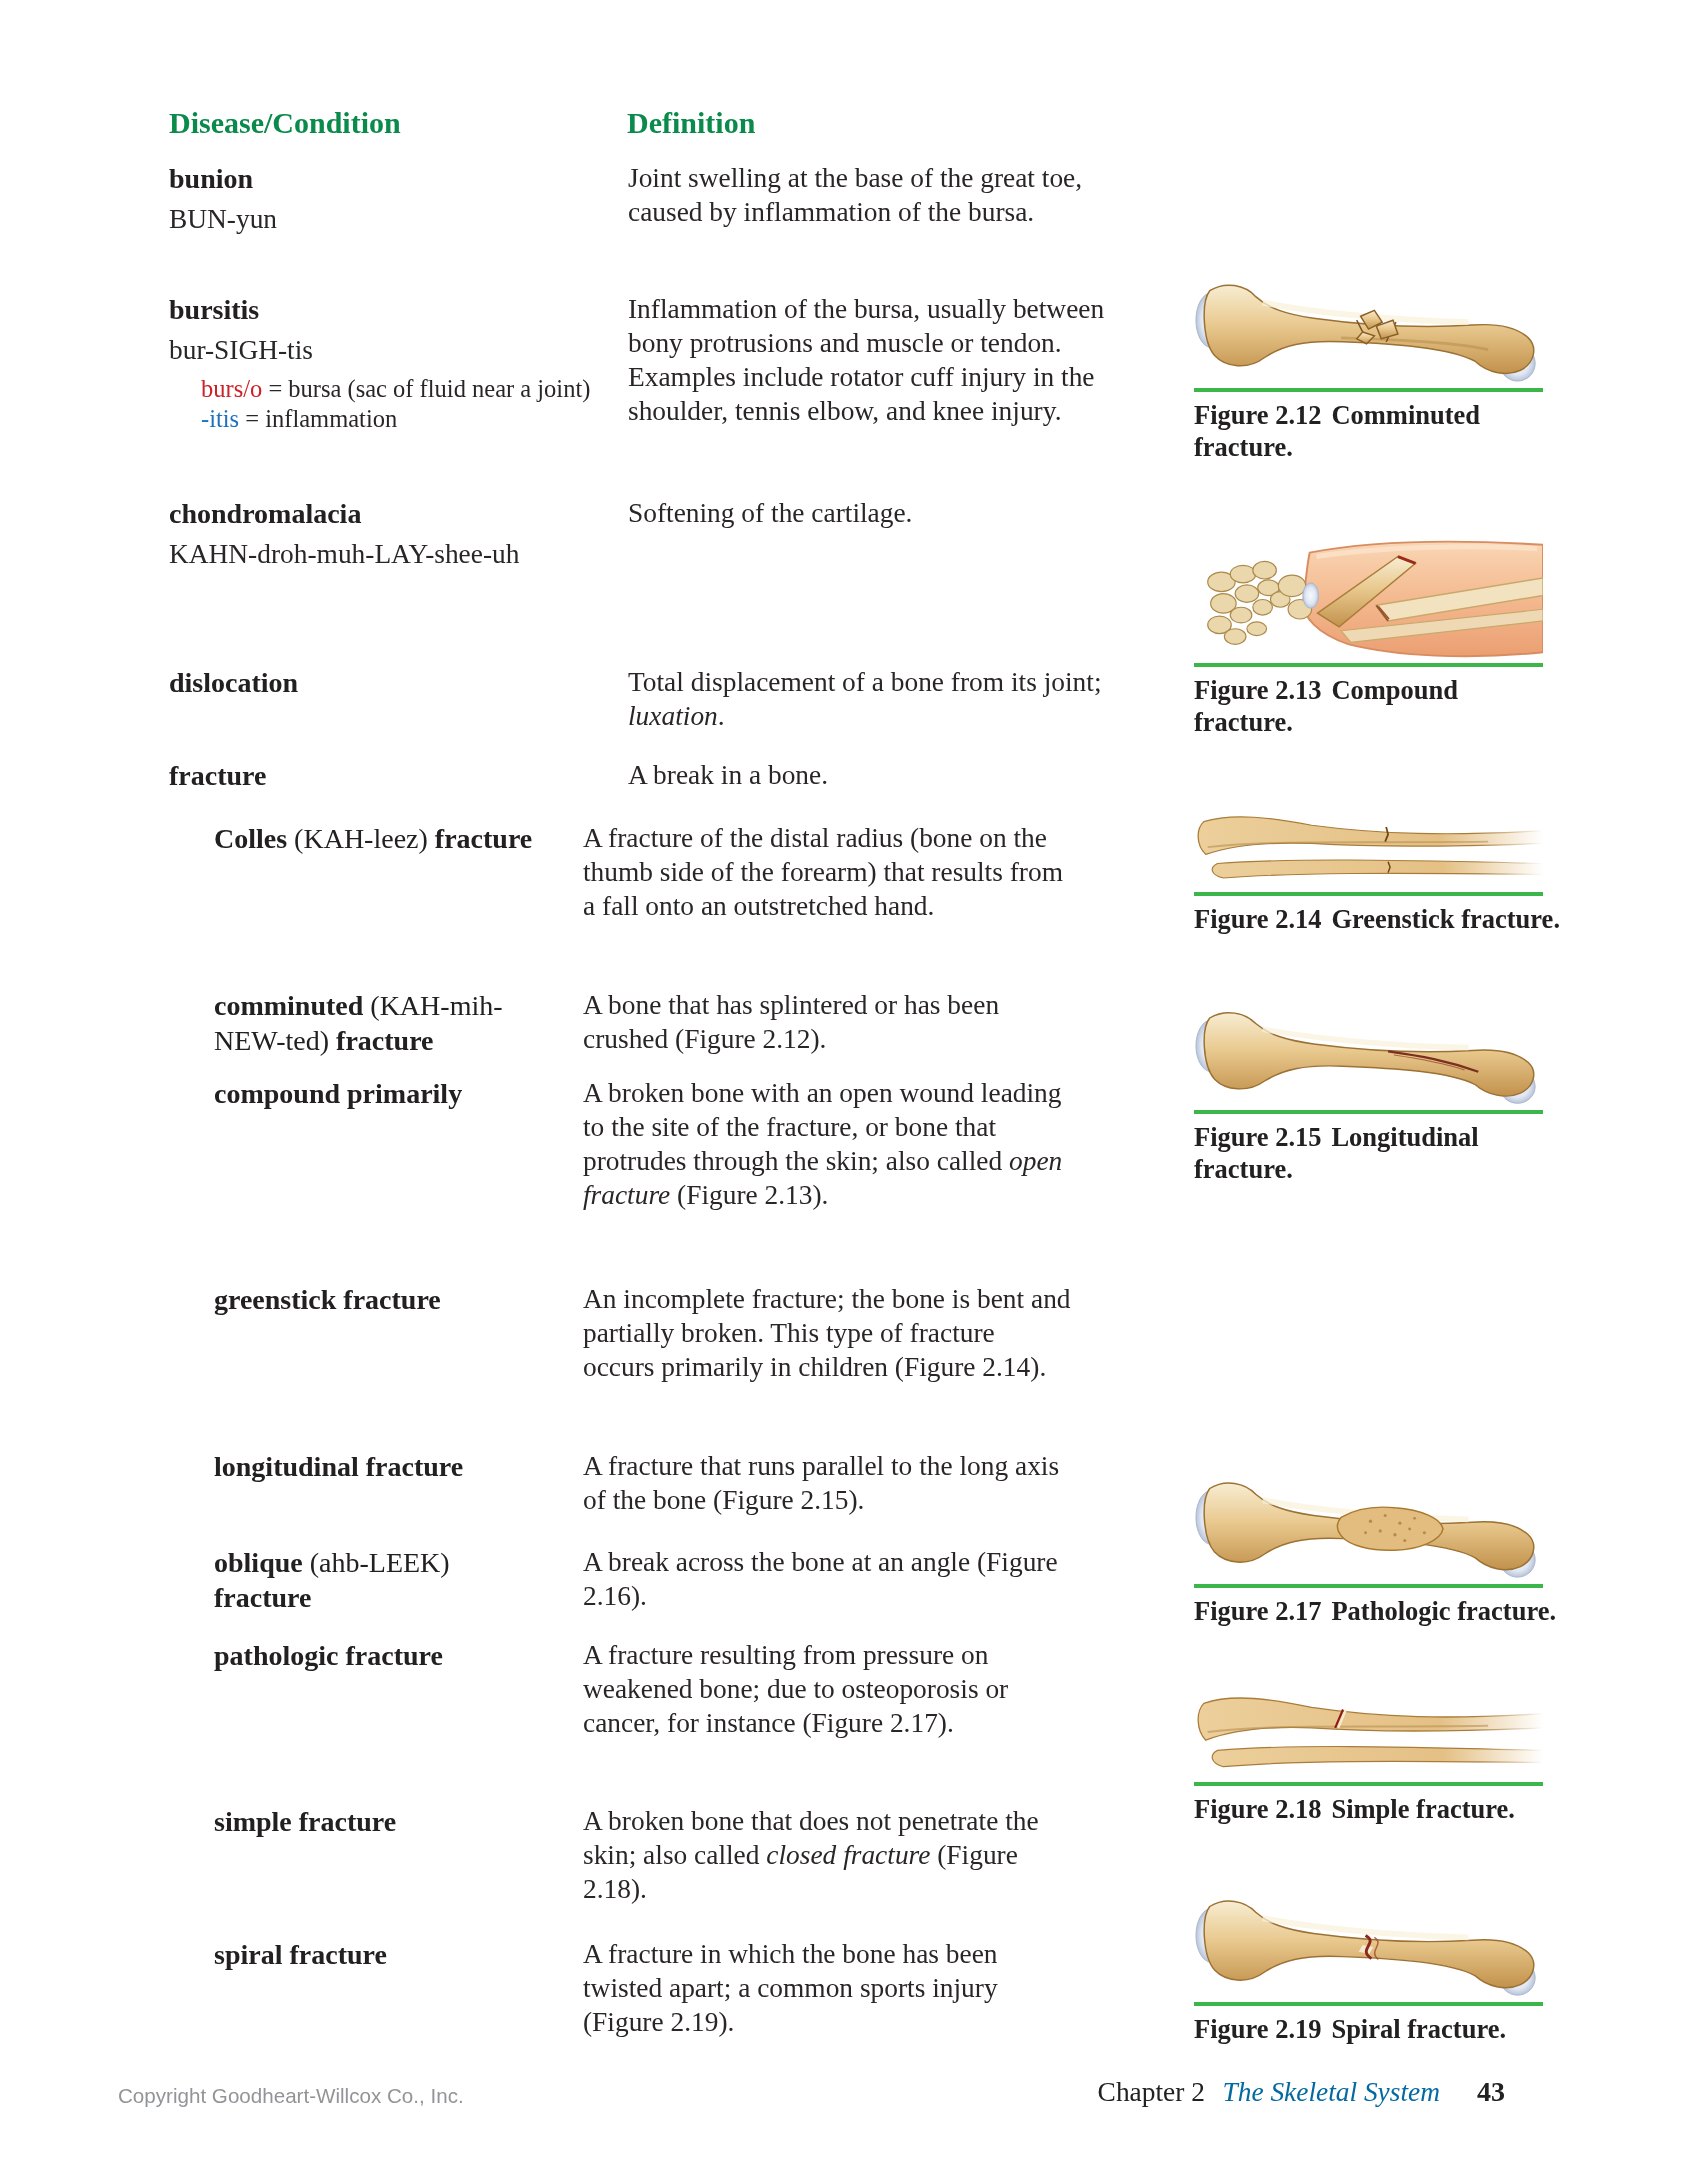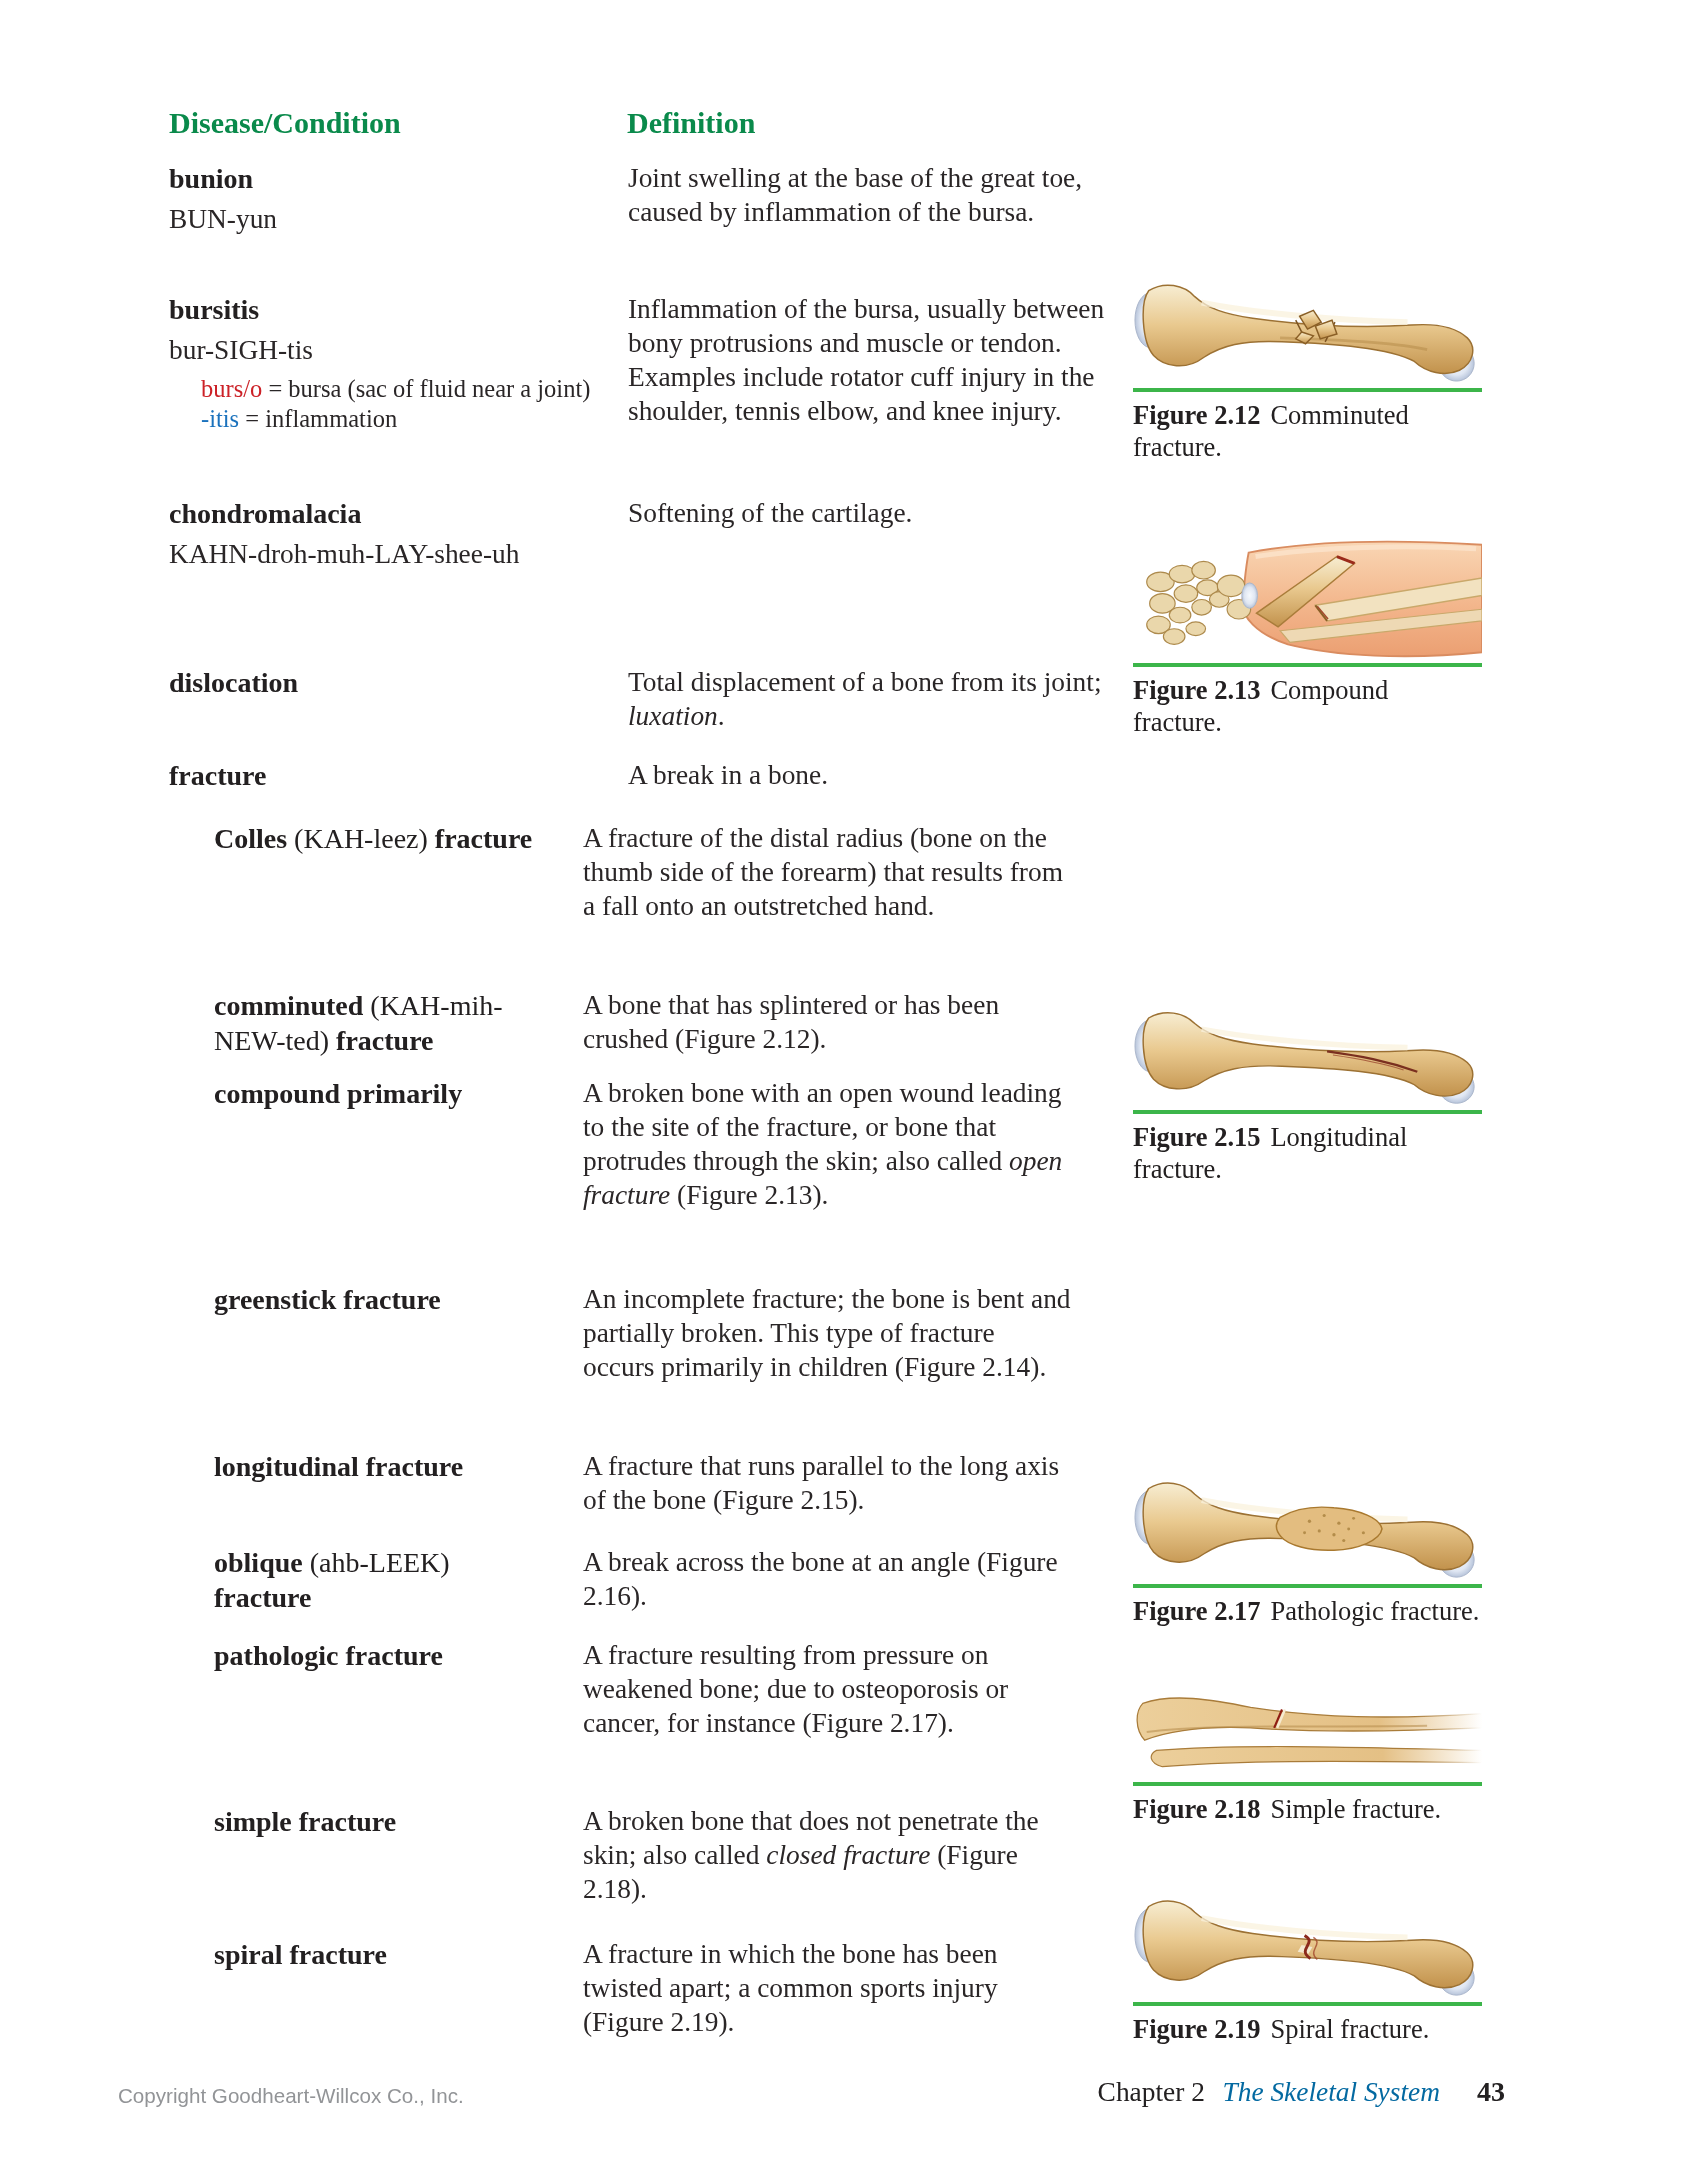--- a/index.html
+++ b/index.html
@@ -22,21 +22,21 @@
   .term .t .plain { font-weight:normal; }
   .pron { font-size:27.4px; line-height:33px; margin-top:6.9px; color:#2a2627; }
   .wps { margin-top:6.9px; margin-left:32px; width:392px; }
   .wp { font-size:24.5px; line-height:30px; color:#2a2627; }
   .wp .root-red  { color:#cc2127; }
   .wp .root-blue { color:#1b72bd; }
   .def { position:absolute; left:459px; top:0; width:488px; font-size:27.4px; line-height:34px; color:#2a2627; }
   .def i { font-style:italic; }
 
   
-  .fig { position:absolute; left:1133px; width:412px; }
+  .fig { position:absolute; left:1194px; width:412px;font-weight:bold; }
   .fig svg { display:block; }
   .figrule { width:349px; height:3.9px; background:#3cb54a; margin-top:2.9px; }
   .figcap { margin-top:6.9px; font-size:26.5px; line-height:32px; color:#232021; white-space:pre-line; width:412px; }
   .figcap b { margin-right:9.8px; }
 
   
   .foot-copy { position:absolute; left:118px; top:2084px; font-family:"Liberation Sans", sans-serif;
                font-size:20.6px; color:#929497; }
   .foot-right { position:absolute; left:1054px; top:2076px; width:451px; display:flex;
                 align-items:baseline; justify-content:flex-end; }
@@ -240,20 +240,31 @@
       <path d="M188,71 L199,84" stroke="#a34a2e" stroke-width="1.5"></path>
       <path d="M126,78 L208,20 L226,27 L148,92 Z" fill="url(#gBone)" stroke="#a97c3a" stroke-width="1.5"></path>
       <path d="M208,20 L226,27" stroke="#9b2a1a" stroke-width="3"></path>
     </svg>
     <div class="figrule"></div>
     <figcaption class="figcap"><b>Figure 2.13</b><span>Compound
 fracture.</span></figcaption>
   </figure>
 
   
+  <figure class="fig" style="top:807px">
+    <svg width="349" height="82" viewBox="0 0 356 90" preserveAspectRatio="none">
+      <path d="M10,16 C40,6 80,12 120,20 C190,30 260,32 356,26 L356,40 C260,44 180,44 120,40 C70,38 34,44 12,52 C2,42 2,24 10,16 Z" fill="url(#gBoneFade)" stroke="url(#sFade)" stroke-width="1.3"></path>
+      <path d="M14,44 C80,36 160,40 300,38" stroke="#b58a4b" stroke-width="2" fill="none" opacity="0.55"></path>
+      <path d="M24,62 C100,56 200,58 356,62 L356,74 C200,72 100,72 30,78 C16,74 16,66 24,62 Z" fill="url(#gBoneFade)" stroke="url(#sFade)" stroke-width="1.2"></path>
+      <path d="M196,22 l2,8 l-3,8" stroke="#6e4517" stroke-width="1.8" fill="none"></path>
+      <path d="M198,60 l2,6 l-2,6" stroke="#6e4517" stroke-width="1.5" fill="none"></path>
+    </svg>
+    <div class="figrule"></div>
+    <figcaption class="figcap"><b>Figure 2.14</b><span>Greenstick fracture.</span></figcaption>
+  </figure>
 
   
   <figure class="fig" style="top:1005px">
     <svg width="349" height="102" viewBox="0 0 356 110" preserveAspectRatio="none">
       <ellipse cx="18" cy="44" rx="16" ry="28" fill="url(#gCart)" stroke="#aab6cb" stroke-width="1"></ellipse>
       <circle cx="330" cy="88" r="18" fill="url(#gCart)" stroke="#aab6cb" stroke-width="1"></circle>
       <path d="M16,14 C32,4 52,8 63,20 C76,32 94,38 122,42 C180,50 238,52 284,49 C310,47 330,52 341,62 C351,72 347,88 333,95 C318,102 299,97 287,86 C262,72 204,68 152,66 C112,64 90,70 72,82 C55,95 32,92 21,80 C9,66 7,26 16,14 Z" fill="url(#gBone)" stroke="#9c7133" stroke-width="1.5"></path>
       <path d="M70,26 C120,36 200,44 280,46" stroke="#f9f1dc" stroke-width="6" fill="none" opacity="0.75"></path>
       <path d="M198,50 C232,55 258,60 290,72" stroke="#7a2f1f" stroke-width="2.5" fill="none"></path>
       <path d="M204,54 C230,58 252,62 276,70" stroke="#9c4a30" stroke-width="1.2" fill="none" opacity="0.8"></path>

